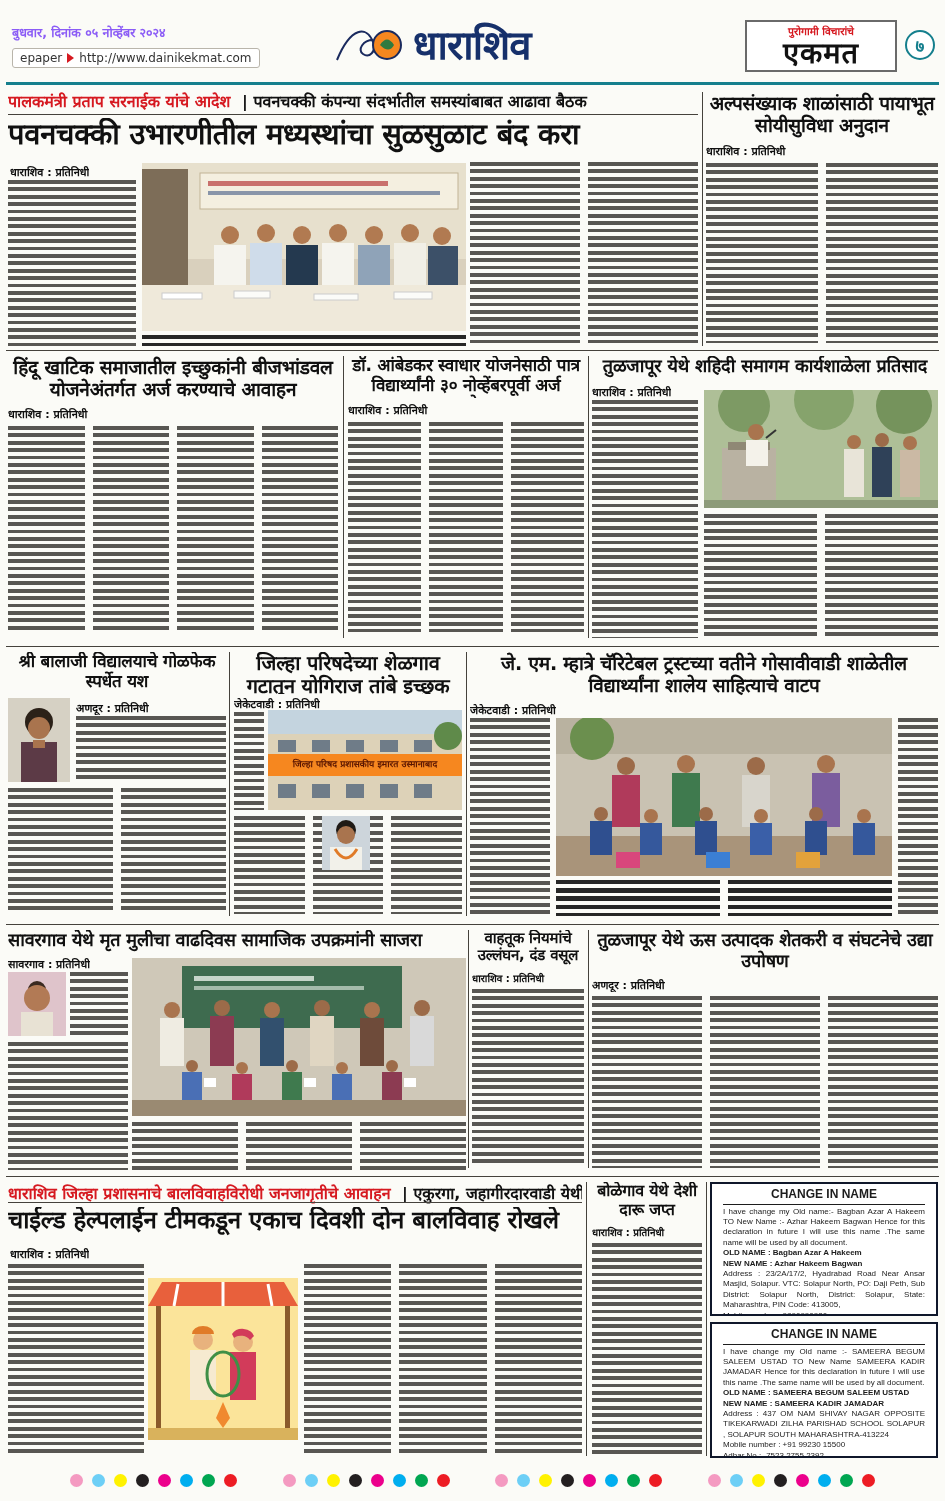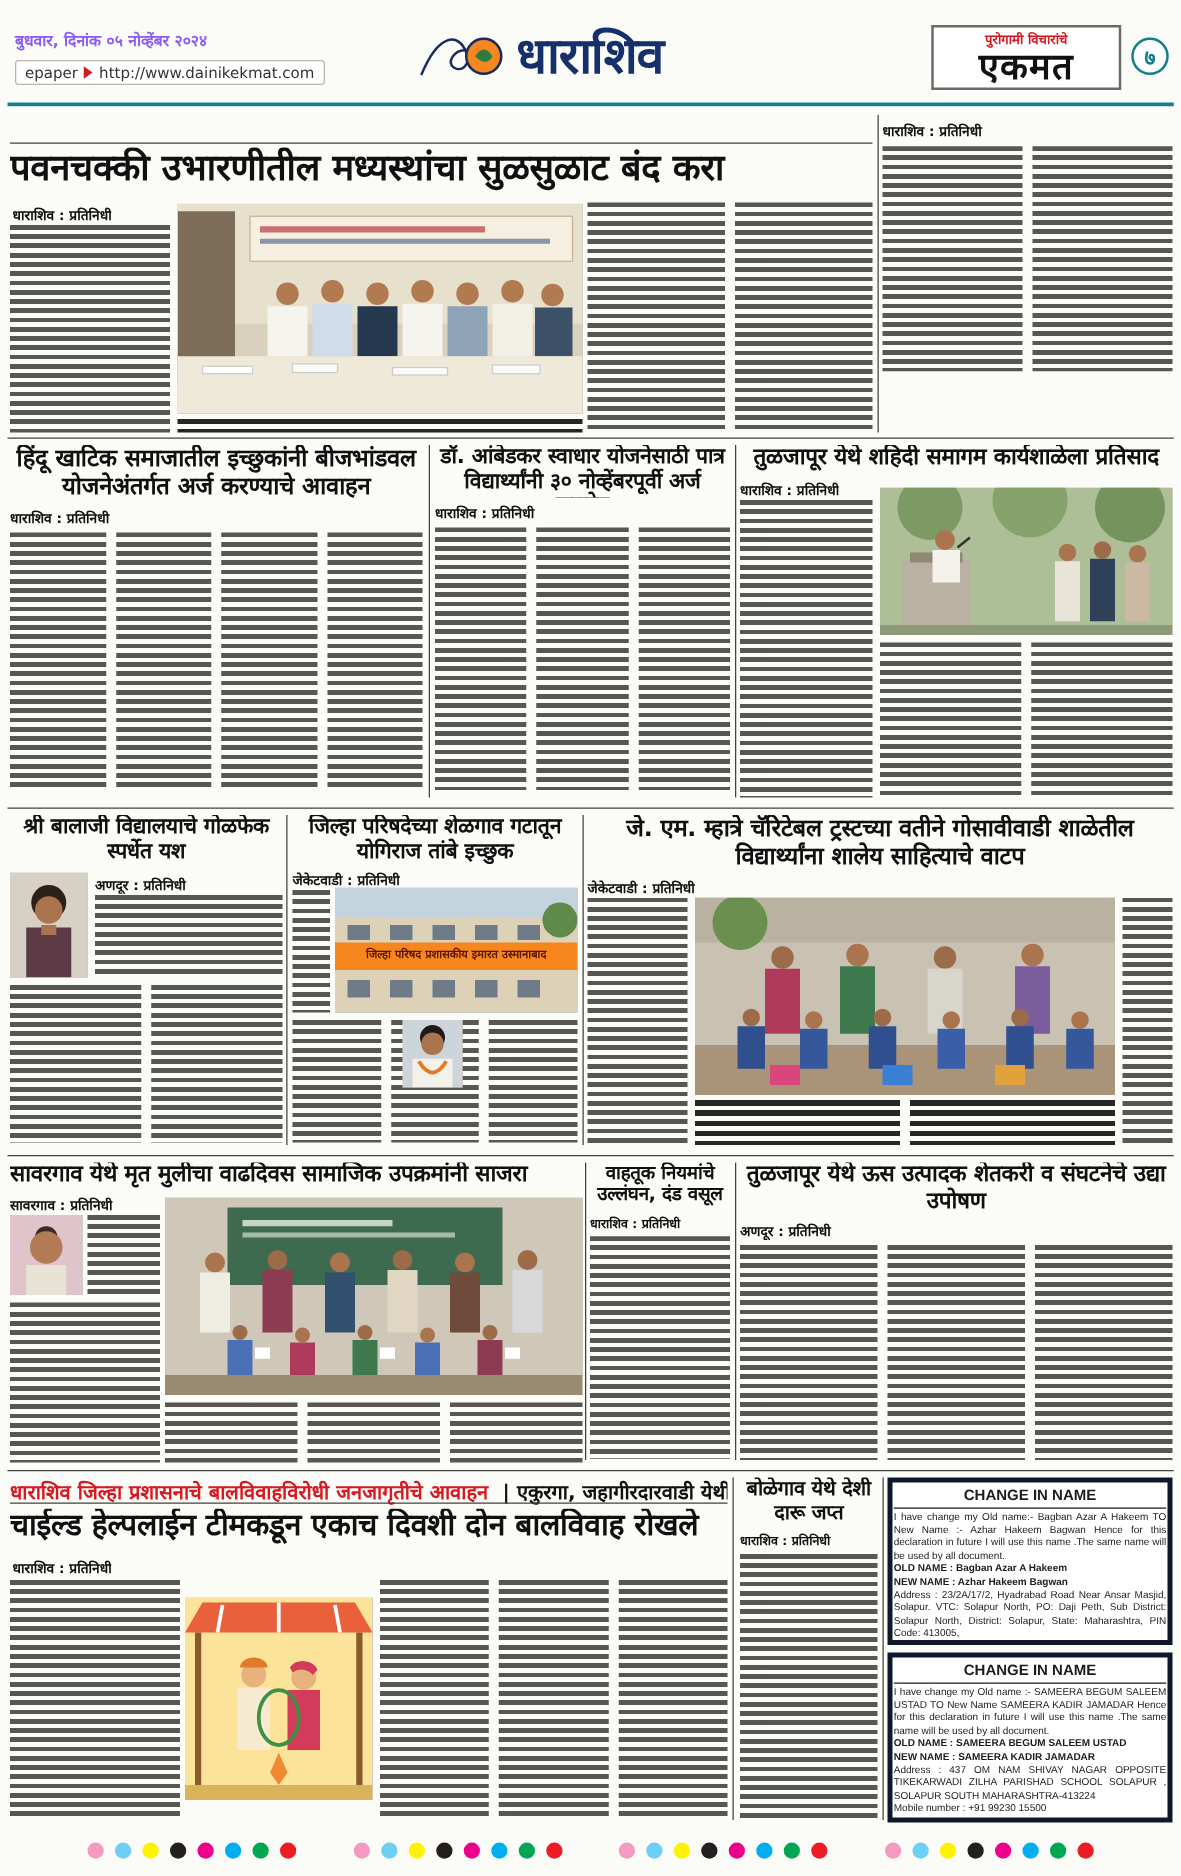--- a/index.html
+++ b/index.html
@@ -16,21 +16,21 @@
   .headline.left{text-align:left}
   .byline{font-size:11px;font-weight:bold;color:#101010;white-space:nowrap;overflow:hidden}
   .kicker{font-weight:bold;color:var(--red);white-space:nowrap;overflow:hidden}
   .kicker .blk{color:#101010;margin-left:6px}
   .hr{position:absolute;height:1px;background:#45423c}
   .vr{position:absolute;width:1px;background:#45423c}
   .photo{position:absolute;background:#d8d4c8;overflow:hidden;box-shadow:0 0 0 1px #b7b2a4 inset}
   .photo svg{display:block;width:100%;height:100%}
   .photo-banner{position:absolute;left:0;right:0;background:var(--saffron);color:#5b1600;font-weight:bold;
         font-size:9px;line-height:1.05;display:flex;align-items:center;justify-content:center;text-align:center;padding:1px 2px;overflow:hidden}
-  .notice{position:absolute;border:4px solid #0f172a;background:#fff;padding:3px 1px;font-size:8px;line-height:1.3;
+  .notice{position:absolute;border:2px solid #0f172a;background:#fff;padding:3px 11px;font-size:8px;line-height:1.3;
         overflow:hidden;font-family:"Liberation Sans","DejaVu Sans",sans-serif}
   .notice .n-title{font-size:12px;font-weight:bold;text-align:center;border-bottom:1px solid #1d1d1d;padding-bottom:1px;margin-bottom:2px}
   .notice .n-line{text-align:justify}
   .notice .n-strong{font-weight:bold;text-align:left}
   .teal-rule{position:absolute;left:6px;right:6px;height:3px;background:var(--teal)}
   .brand-box{position:absolute;border:2px solid #6a6a6a;text-align:center;padding:2px 8px;background:#fff}
   .brand-tagline{color:var(--red);font-size:10.5px;font-weight:bold}
   .brand-name{font-size:29px;font-weight:bold;color:#111;line-height:1.05;letter-spacing:1px}
   .pagenum{position:absolute;width:30px;height:30px;border:2px solid var(--teal);border-radius:50%;color:var(--teal);
         font-size:17px;font-weight:bold;display:flex;align-items:center;justify-content:center;background:#fff}
@@ -67,20 +67,24 @@
 
   <div class="brand-box" style="right:48px;top:20px;width:152px">
     <div class="brand-tagline">पुरोगामी विचारांचे</div>
     <div class="brand-name">एकमत</div>
   </div>
   <div class="pagenum" style="right:10px;top:30px">७</div>
 
   <div class="teal-rule" style="top:82px"></div>
 
   <section class="abs" style="left:8px;top:90px;width:690px;height:258px">
+    <div class="kicker" style="font-size:16px">
+      <span>पालकमंत्री प्रताप सरनाईक यांचे आदेश</span>
+      <span class="blk">| पवनचक्की कंपन्या संदर्भातील समस्यांबाबत आढावा बैठक</span>
+    </div>
     <div class="hr" style="left:0;right:0;top:24px"></div>
     <div class="abs headline left" style="left:0;top:28px;width:690px;height:42px;font-size:29px">पवनचक्की उभारणीतील मध्यस्थांचा सुळसुळाट बंद करा</div>
     <div class="abs byline" style="left:2px;top:74px">धाराशिव : प्रतिनिधी</div>
     <div class="abs greek" style="left:0;top:90px;width:128px;height:166px"></div>
     <div class="photo" style="left:134px;top:73px;width:324px;height:168px">
       <svg viewBox="0 0 324 168" preserveAspectRatio="none">
         <rect width="324" height="168" fill="#d9d0bd"></rect>
         <rect width="324" height="96" fill="#e7e0cd"></rect>
         <rect x="0" y="6" width="46" height="140" fill="#7d6d58"></rect>
         <rect x="58" y="10" width="258" height="36" fill="#f4efe0" stroke="#c2b396"></rect>
@@ -112,20 +116,21 @@
     <div class="abs caption" style="left:134px;top:245px;width:324px;height:11px"></div>
     <div class="abs cols" style="left:462px;top:72px;width:228px;height:184px">
       <div class="col greek"></div>
       <div class="col greek"></div>
     </div>
   </section>
 
   <div class="vr" style="left:702px;top:92px;height:254px"></div>
 
   <section class="abs" style="left:706px;top:92px;width:232px;height:256px">
+    <div class="headline" style="font-size:19px;height:46px">अल्पसंख्याक शाळांसाठी पायाभूत सोयीसुविधा अनुदान</div>
     <div class="byline" style="margin-top:5px">धाराशिव : प्रतिनिधी</div>
     <div class="cols" style="margin-top:5px;height:180px">
       <div class="col greek"></div>
       <div class="col greek"></div>
     </div>
   </section>
 
   <div class="hr" style="left:6px;right:6px;top:350px"></div>
 
   <section class="abs" style="left:8px;top:356px;width:330px;height:284px">
@@ -200,21 +205,21 @@
     <div class="abs greek" style="left:68px;top:64px;width:150px;height:64px"></div>
     <div class="abs cols" style="left:0;top:136px;width:218px;height:126px">
       <div class="col greek"></div>
       <div class="col greek"></div>
     </div>
   </section>
 
   <div class="vr" style="left:229px;top:652px;height:264px"></div>
 
   <section class="abs" style="left:234px;top:652px;width:228px;height:266px">
-    <div class="headline" style="font-size:17px;height:42px">जिल्हा परिषदेच्या शेळगाव गटातून योगिराज तांबे इच्छुक</div>
+    <div class="headline" style="font-size:20px;height:42px">जिल्हा परिषदेच्या शेळगाव गटातून योगिराज तांबे इच्छुक</div>
     <div class="abs byline" style="left:0;top:44px">जेकेटवाडी : प्रतिनिधी</div>
     <div class="abs greek" style="left:0;top:60px;width:30px;height:98px"></div>
     <div class="photo" style="left:34px;top:58px;width:194px;height:100px">
       <svg viewBox="0 0 194 100" preserveAspectRatio="none">
         <rect width="194" height="100" fill="#c4d4df"></rect>
         <rect x="0" y="24" width="194" height="76" fill="#ddd2b8"></rect>
         <circle cx="180" cy="26" r="14" fill="#5f8a4a"></circle>
         <rect x="10" y="30" width="18" height="12" fill="#6f7c88"></rect>
           <rect x="44" y="30" width="18" height="12" fill="#6f7c88"></rect>
         <rect x="78" y="30" width="18" height="12" fill="#6f7c88"></rect>

